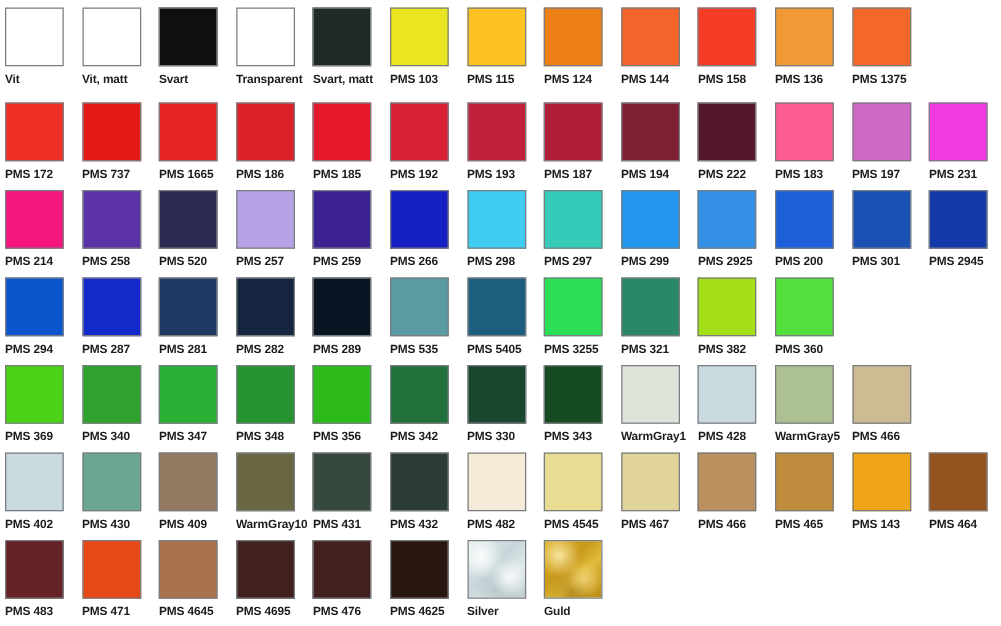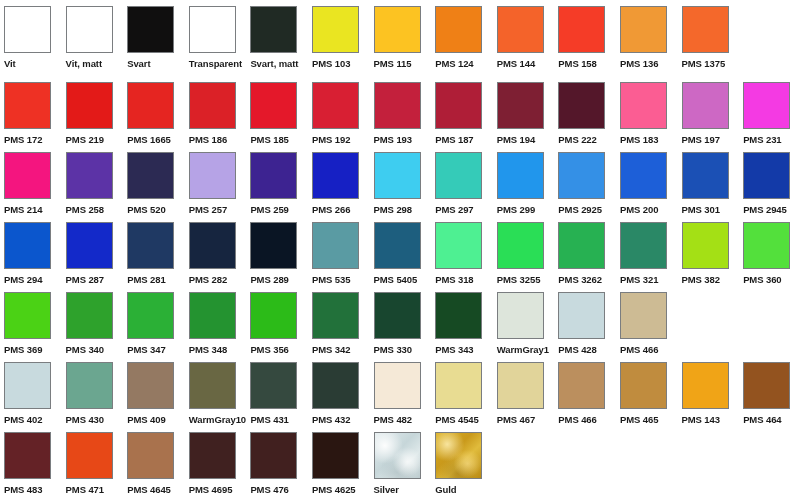--- a/index.html
+++ b/index.html
@@ -127,21 +127,21 @@
         <div class="label">PMS 1375</div>
       </div>
     </div>
     <div class="row">
       <div class="cell">
         <div class="swatch" style="background-color: rgb(238, 49, 36); border-color: rgb(122, 125, 128);"></div>
         <div class="label">PMS 172</div>
       </div>
       <div class="cell">
         <div class="swatch" style="background-color: rgb(227, 26, 24); border-color: rgb(122, 125, 128);"></div>
-        <div class="label">PMS 219</div>
+        <div class="label">PMS 737</div>
       </div>
       <div class="cell">
         <div class="swatch" style="background-color: rgb(229, 37, 33); border-color: rgb(122, 125, 128);"></div>
         <div class="label">PMS 1665</div>
       </div>
       <div class="cell">
         <div class="swatch" style="background-color: rgb(219, 33, 39); border-color: rgb(122, 125, 128);"></div>
         <div class="label">PMS 186</div>
       </div>
       <div class="cell">
@@ -258,32 +258,24 @@
       </div>
       <div class="cell">
         <div class="swatch" style="background-color: rgb(90, 155, 163); border-color: rgb(122, 125, 128);"></div>
         <div class="label">PMS 535</div>
       </div>
       <div class="cell">
         <div class="swatch" style="background-color: rgb(29, 94, 126); border-color: rgb(122, 125, 128);"></div>
         <div class="label">PMS 5405</div>
       </div>
       <div class="cell">
-        <div class="swatch" style="background-color: rgb(78, 240, 146); border-color: rgb(122, 125, 128);"></div>
-        <div class="label">PMS 318</div>
-      </div>
-      <div class="cell">
         <div class="swatch" style="background-color: rgb(42, 222, 86); border-color: rgb(122, 125, 128);"></div>
         <div class="label">PMS 3255</div>
       </div>
       <div class="cell">
-        <div class="swatch" style="background-color: rgb(39, 177, 82); border-color: rgb(122, 125, 128);"></div>
-        <div class="label">PMS 3262</div>
-      </div>
-      <div class="cell">
         <div class="swatch" style="background-color: rgb(42, 136, 102); border-color: rgb(122, 125, 128);"></div>
         <div class="label">PMS 321</div>
       </div>
       <div class="cell">
         <div class="swatch" style="background-color: rgb(164, 224, 21); border-color: rgb(122, 125, 128);"></div>
         <div class="label">PMS 382</div>
       </div>
       <div class="cell">
         <div class="swatch" style="background-color: rgb(83, 224, 60); border-color: rgb(122, 125, 128);"></div>
         <div class="label">PMS 360</div>
@@ -322,20 +314,24 @@
         <div class="swatch" style="background-color: rgb(22, 74, 35); border-color: rgb(122, 125, 128);"></div>
         <div class="label">PMS 343</div>
       </div>
       <div class="cell">
         <div class="swatch" style="background-color: rgb(221, 229, 219); border-color: rgb(122, 125, 128);"></div>
         <div class="label">WarmGray1</div>
       </div>
       <div class="cell">
         <div class="swatch" style="background-color: rgb(200, 218, 222); border-color: rgb(122, 125, 128);"></div>
         <div class="label">PMS 428</div>
+      </div>
+      <div class="cell">
+        <div class="swatch" style="background-color: rgb(173, 192, 147); border-color: rgb(122, 125, 128);"></div>
+        <div class="label">WarmGray5</div>
       </div>
       <div class="cell">
         <div class="swatch" style="background-color: rgb(205, 187, 148); border-color: rgb(122, 125, 128);"></div>
         <div class="label">PMS 466</div>
       </div>
     </div>
     <div class="row">
       <div class="cell">
         <div class="swatch" style="background-color: rgb(200, 218, 222); border-color: rgb(122, 125, 128);"></div>
         <div class="label">PMS 402</div>

